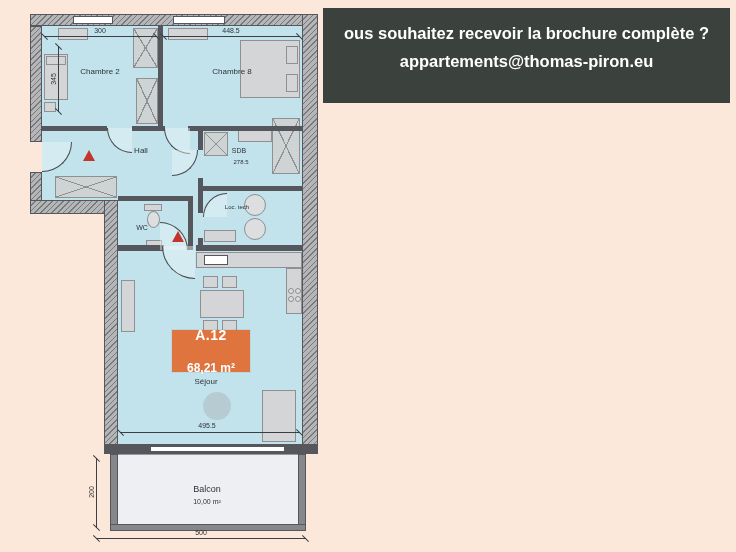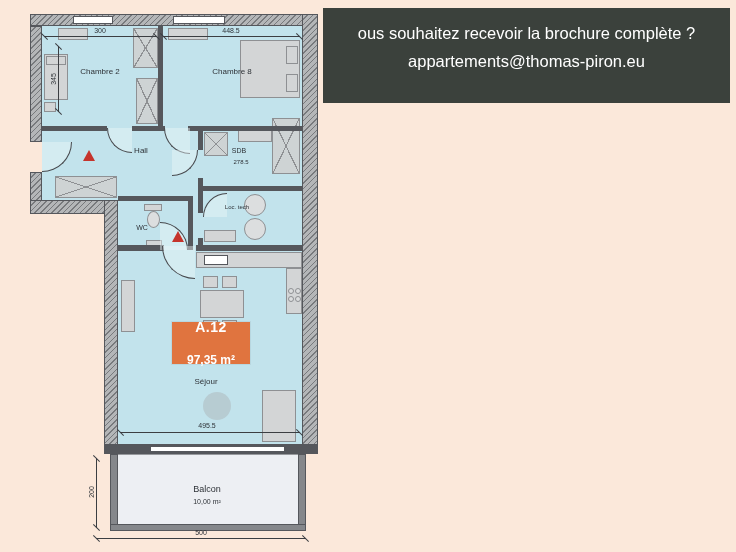--- a/index.html
+++ b/index.html
@@ -25,26 +25,26 @@
   .dim{position:absolute;transform:translate(-50%,-50%);font-size:7px;color:#2e3237;white-space:nowrap}
   .dim.v{transform:translate(-50%,-50%) rotate(-90deg)}
   .dline{position:absolute;background:#3b3e42;height:1px}
   .dline:before,.dline:after{content:"";position:absolute;width:9px;height:1px;background:#3b3e42;top:0}
   .dline:before{left:-4px;transform:rotate(45deg)}
   .dline:after{right:-4px;transform:rotate(45deg)}
   .dline.v{width:1px}
   .dline.v:before{left:-4px;top:0;transform:rotate(45deg)}
   .dline.v:after{right:auto;left:-4px;top:auto;bottom:0;transform:rotate(45deg)}
   .tri{position:absolute;width:0;height:0;border-left:6px solid transparent;border-right:6px solid transparent;border-bottom:11px solid #c5342c}
-  .badge{position:absolute;left:172px;top:322px;width:78px;height:42px;background:#e0743f;color:#fff;text-align:center;
+  .badge{position:absolute;left:172px;top:330px;width:78px;height:42px;background:#e0743f;color:#fff;text-align:center;
     display:flex;flex-direction:column;justify-content:center;gap:18px;box-shadow:0 0 0 1px rgba(0,0,0,.05)}
   .badge .code{font-size:14px;font-weight:bold;letter-spacing:.5px}
   .badge .area{font-size:12px;font-weight:bold}
   .banner{position:absolute;left:323px;top:8px;width:407px;height:95px;background:#3b413c;color:#fff;
-    font-weight:normal;font-size:16.5px;line-height:28px;text-align:center;padding-top:11px}
+    font-weight:bold;font-size:16.5px;line-height:28px;text-align:center;padding-top:11px}
   .balcony{background:#edeff3;border:1px solid #97999d}
   .bwall{background:#85878b;border:1px solid #55575c}
   .balcLbl{font-size:9px}
   .balcArea{font-size:7px;font-weight:normal}
 </style>
 </head>
 <body>
 
 <div class="stage">
 
@@ -145,21 +145,21 @@
     <div class="lbl" style="left:239px;top:150px;font-size:7px">SDB</div>
     <div class="dim" style="left:241px;top:162px;font-size:6px">278.5</div>
     <div class="lbl" style="left:142px;top:227px;font-size:7px">WC</div>
     <div class="lbl" style="left:237px;top:207px;font-size:6px">Loc. tech</div>
     <div class="lbl" style="left:206px;top:381px">Séjour</div>
     <div class="lbl balcLbl" style="left:207px;top:489px">Balcon</div>
     <div class="lbl balcArea" style="left:207px;top:501px">10,00 m²</div>
 
     <div class="badge">
       <div class="code">A.12</div>
-      <div class="area">97,35 m²</div>
+      <div class="area">68,21 m²</div>
     </div>
 
     <div class="dline" style="left:44px;top:36px;width:113px"></div>
     <div class="dim" style="left:100px;top:30px">300</div>
     <div class="dline" style="left:163px;top:36px;width:137px"></div>
     <div class="dim" style="left:231px;top:30px">448.5</div>
     <div class="dline v" style="left:58px;top:46px;height:66px"></div>
     <div class="dim v" style="left:53px;top:79px">345</div>
     <div class="dline" style="left:120px;top:432px;width:180px"></div>
     <div class="dim" style="left:207px;top:425px">495.5</div>

